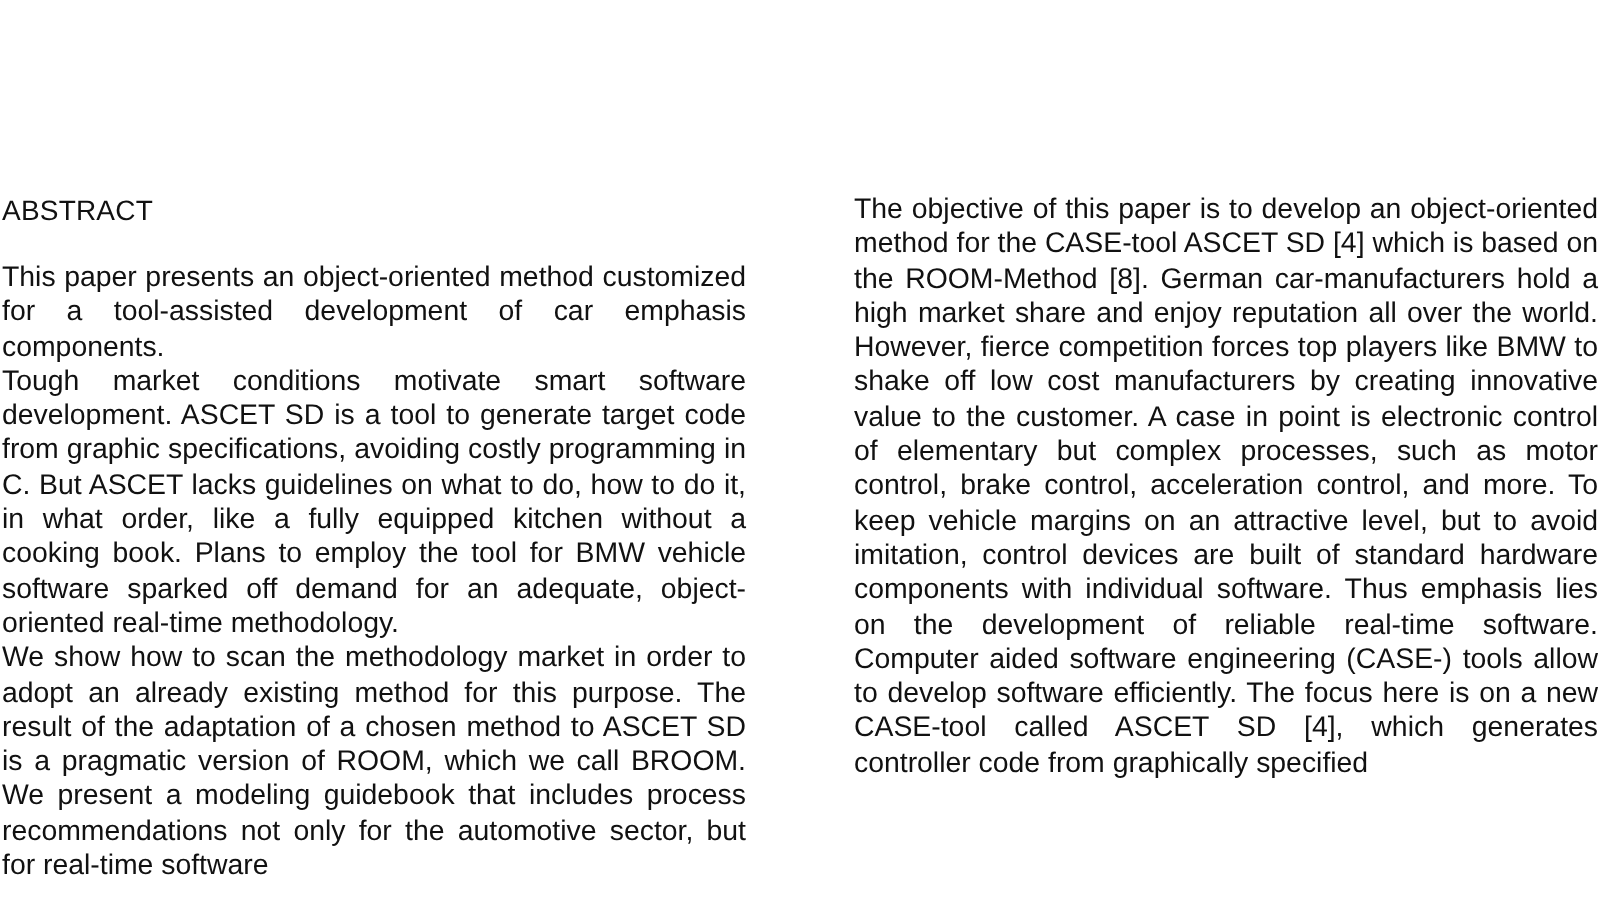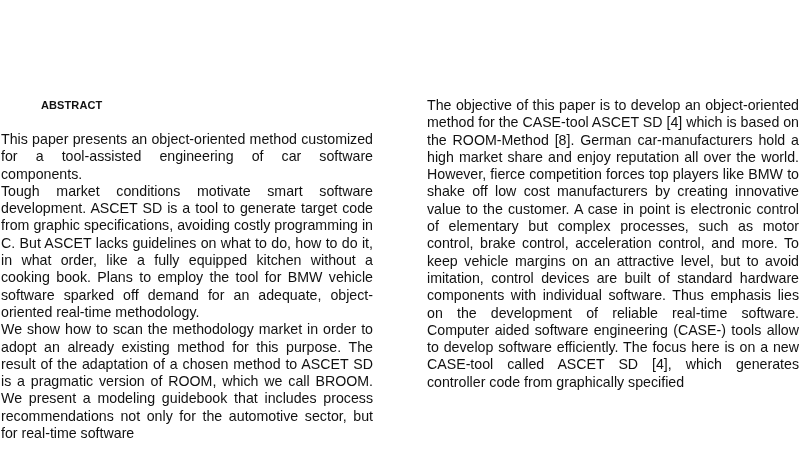--- a/index.html
+++ b/index.html
@@ -16,41 +16,40 @@
       color: #111111;
     }
     .column {
       position: absolute;
       top: 97px;
       width: 372px;
     }
     .col-left { left: 1px; }
     .col-right { left: 427px; }
     .heading {
-      font-weight: bold;
-      font-size: 11px;
+      font-weight: normal;
+      font-size: 14px;
       line-height: 17px;
       margin: 0;
       height: 34px;
       letter-spacing: 0.1px;
-      padding-left: 40px;
     }
     .para {
       font-size: 14.2px;
       line-height: 17.3px;
       text-align: justify;
       margin: 0;
     }
     .para.first { margin-top: 0; }
   </style>
 </head>
 <body>
 
 <div class="column col-left">
   <h2 class="heading">ABSTRACT</h2>
-  <p class="para first">This paper presents an object-oriented method customized for a tool-assisted engineering of car software components.</p>
+  <p class="para first">This paper presents an object-oriented method customized for a tool-assisted development of car emphasis components.</p>
   <p class="para">Tough market conditions motivate smart software development. ASCET SD is a tool to generate target code from graphic specifications, avoiding costly programming in C. But ASCET lacks guidelines on what to do, how to do it, in what order, like a fully equipped kitchen without a cooking book. Plans to employ the tool for BMW vehicle software sparked off demand for an adequate, object-oriented real-time methodology.</p>
   <p class="para">We show how to scan the methodology market in order to adopt an already existing method for this purpose. The result of the adaptation of a chosen method to ASCET SD is a pragmatic version of ROOM, which we call BROOM. We present a modeling guidebook that includes process recommendations not only for the automotive sector, but for real-time software</p>
 </div>
 
 <div class="column col-right">
   <p class="para first">The objective of this paper is to develop an object-oriented method for the CASE-tool ASCET SD [4] which is based on the ROOM-Method [8]. German car-manufacturers hold a high market share and enjoy reputation all over the world. However, fierce competition forces top players like BMW to shake off low cost manufacturers by creating innovative value to the customer. A case in point is electronic control of elementary but complex processes, such as motor control, brake control, acceleration control, and more. To keep vehicle margins on an attractive level, but to avoid imitation, control devices are built of standard hardware components with individual software. Thus emphasis lies on the development of reliable real-time software. Computer aided software engineering (CASE-) tools allow to develop software efficiently. The focus here is on a new CASE-tool called ASCET SD [4], which generates controller code from graphically specified</p>
 </div>
 
 </body></html>

